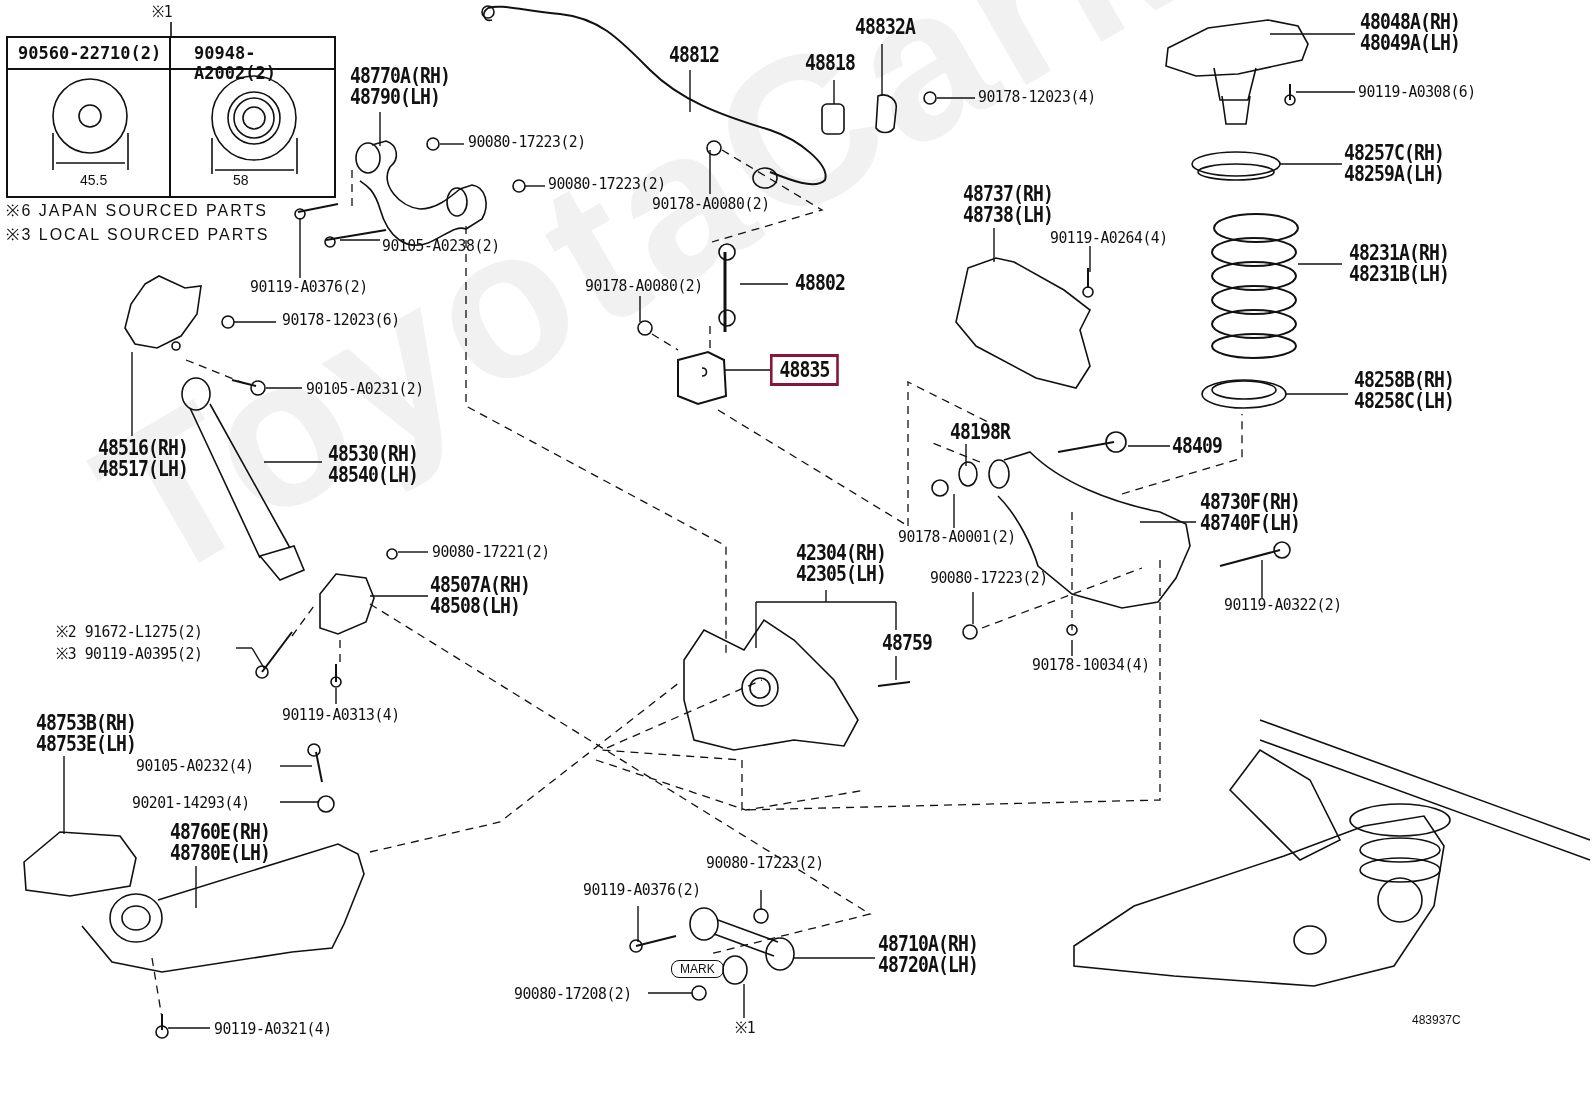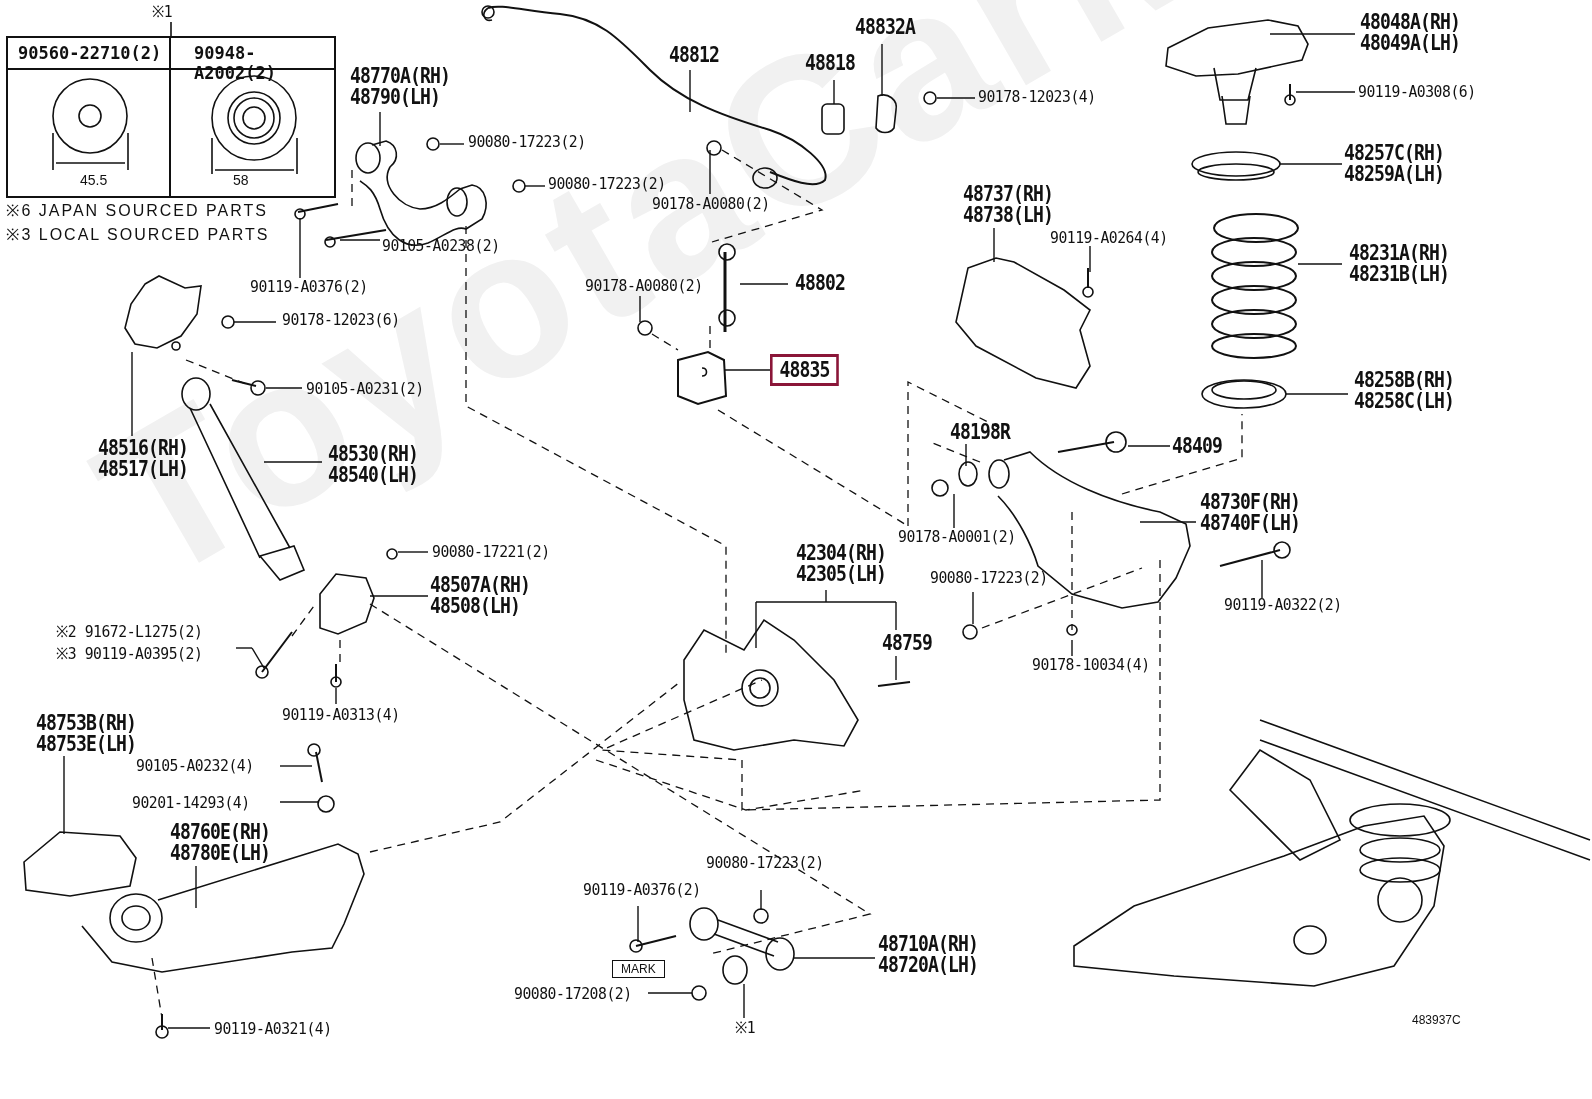--- a/index.html
+++ b/index.html
@@ -357,21 +357,21 @@
   <div class="lbl sm" style="left:136px;top:758px;">90105-A0232(4)</div>
   <div class="lbl sm" style="left:132px;top:795px;">90201-14293(4)</div>
   <div class="lbl big" style="left:170px;top:822px;">
       <div>48760E(RH)</div>
       <div>48780E(LH)</div>
     </div>
   <div class="lbl sm" style="left:214px;top:1021px;">90119-A0321(4)</div>
 
   <div class="lbl sm" style="left:706px;top:855px;">90080-17223(2)</div>
   <div class="lbl sm" style="left:583px;top:882px;">90119-A0376(2)</div>
-  <div class="mark-box" style="left:612px;top:960px;">MARK</div>
+  <div class="mark-box" style="left:671px;top:960px;border-radius:8px;">MARK</div>
   <div class="lbl sm" style="left:514px;top:986px;">90080-17208(2)</div>
   <div class="lbl sm" style="left:735px;top:1020px;">※1</div>
   <div class="lbl big" style="left:878px;top:934px;">
       <div>48710A(RH)</div>
       <div>48720A(LH)</div>
     </div>
 
   <div class="lbl diag-code" style="left:1412px;top:1014px;">483937C</div>
 </div>
 

